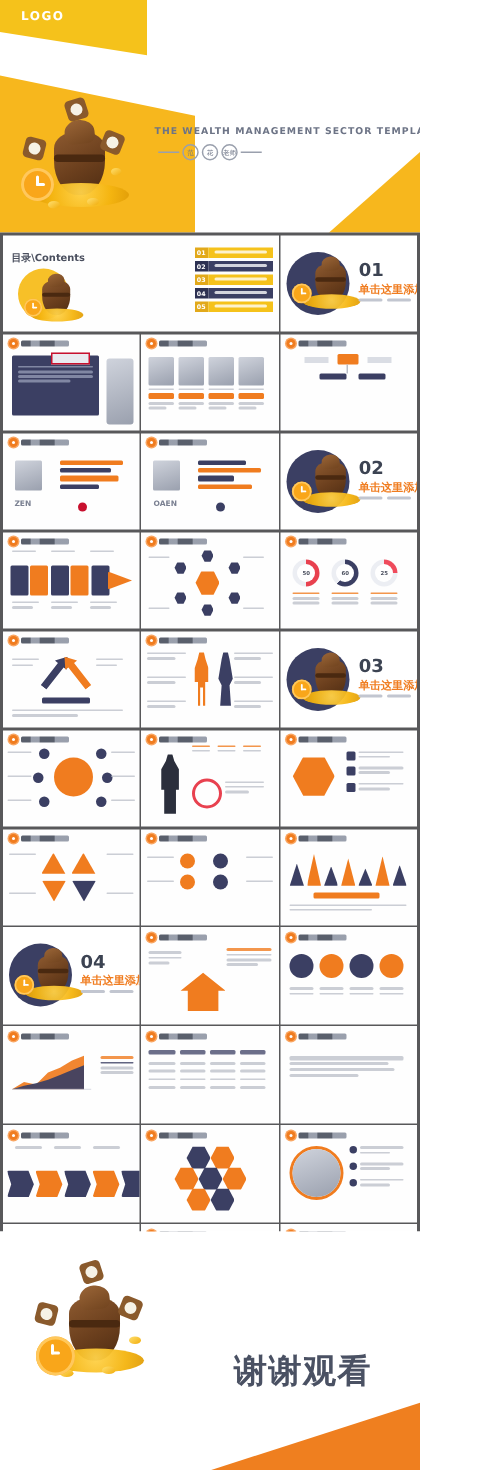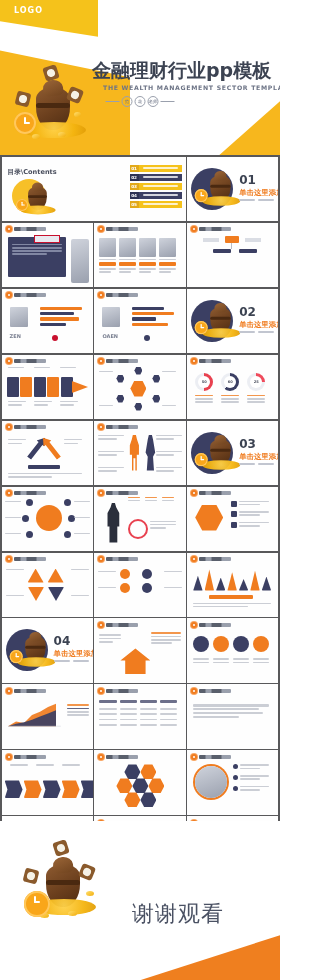--- a/index.html
+++ b/index.html
@@ -84,21 +84,21 @@
   .ph{background:linear-gradient(160deg,#cfd3dc,#9aa0ae);border-radius:1px;}
   .chip{font-size:3.6px;color:#fff;text-align:center;}
   .hex{clip-path:polygon(25% 0,75% 0,100% 50%,75% 100%,25% 100%,0 50%);}
   .tri{clip-path:polygon(50% 0,100% 100%,0 100%);}
   .arrowbox{clip-path:polygon(0 0,80% 0,100% 50%,80% 100%,0 100%,16% 50%);}
 
   
   .closing{position:absolute;left:0;top:821px;width:280px;height:159px;background:#fff;overflow:hidden;}
   .close-wedge{position:absolute;right:-10px;bottom:-26px;width:230px;height:74px;background:#ef7f1f;
     clip-path:polygon(100% 0,100% 100%,0 100%);}
-  .close-text{position:absolute;left:132px;top:78px;font-size:22px;font-weight:normal;color:#4a5163;letter-spacing:1px;}
+  .close-text{position:absolute;left:156px;top:78px;font-size:22px;font-weight:bold;color:#4a5163;letter-spacing:1px;}
 </style>
 </head>
 <body>
 
 <div class="page">
 
   <div class="hero">
     <div class="hero-tl"></div>
     <div class="hero-logo">LOGO</div>
     <div class="hero-wedge"></div>
@@ -112,21 +112,20 @@
       <div class="flyer" style="left:30px;top:-4px;transform:rotate(-18deg);"></div>
       <div class="flyer" style="left:2px;top:22px;transform:rotate(14deg);"></div>
       <div class="flyer" style="left:54px;top:18px;transform:rotate(22deg);"></div>
       <div class="coin" style="left:10px;top:46px;width:7px;height:5px;"></div>
       <div class="coin" style="left:60px;top:42px;width:7px;height:5px;"></div>
       <div class="coin" style="left:44px;top:62px;width:8px;height:5px;"></div>
       <div class="coin" style="left:18px;top:64px;width:8px;height:5px;"></div>
       <div class="clock" style="left:0px;top:42px;"></div>
     </div>
 
-    <div class="hero-title">金融理财行业pp模板</div>
     <div class="hero-sub">THE WEALTH MANAGEMENT SECTOR TEMPLATE</div>
     <div class="hero-badge">
       <span class="ln"></span>
       <span class="cc">范</span>
       <span class="cc">花</span>
       <span class="cc">老师</span>
       <span class="ln"></span>
     </div>
   </div>
 

